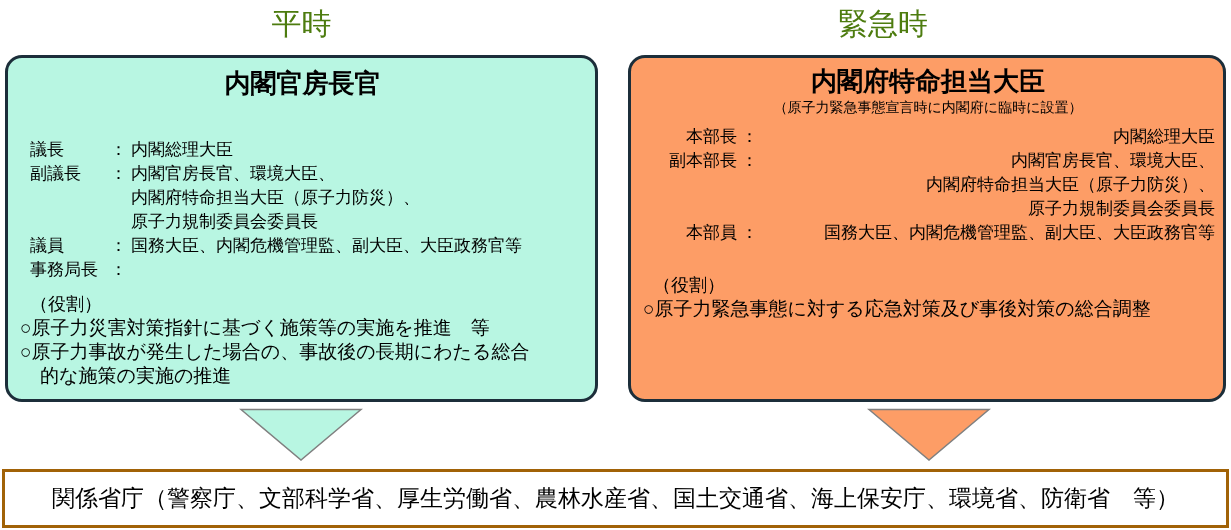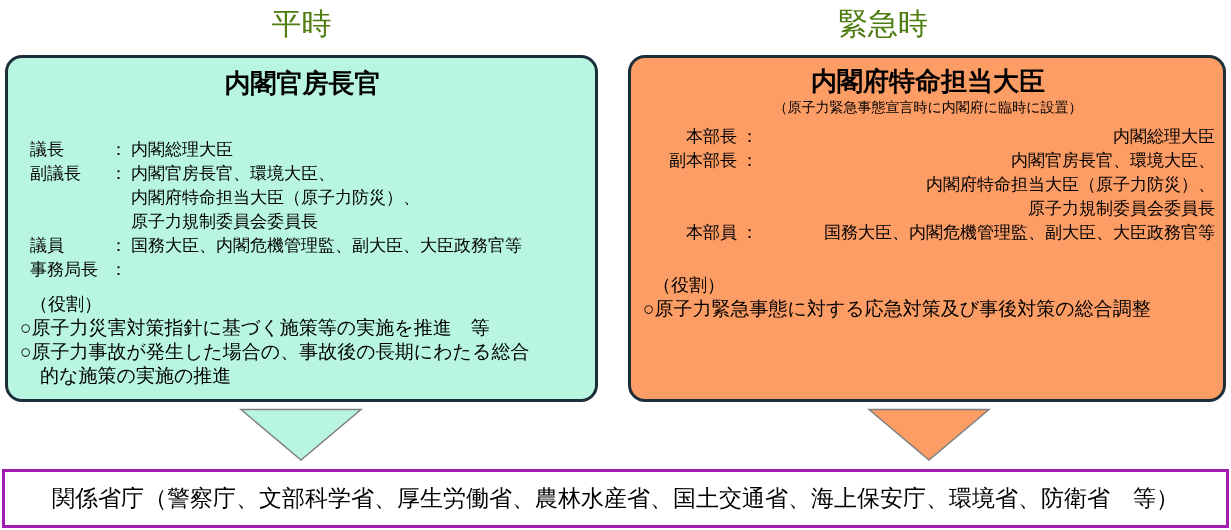--- a/index.html
+++ b/index.html
@@ -83,21 +83,21 @@
   .arrow-svg { position: absolute; top: 408px; width: 124px; height: 54px; }
   .arrow-svg.normal { left: 239px; }
   .arrow-svg.emergency { left: 867px; }
 
   .ministries-box {
     position: absolute;
     left: 2px;
     top: 469px;
     width: 1227px;
     height: 59px;
-    border: 3px solid #a21caf;
+    border: 3px solid #a16207;
     background: #ffffff;
     display: flex;
     align-items: center;
     justify-content: center;
     font-size: 23px;
     white-space: nowrap;
   }
 </style>
 </head>
 <body>

